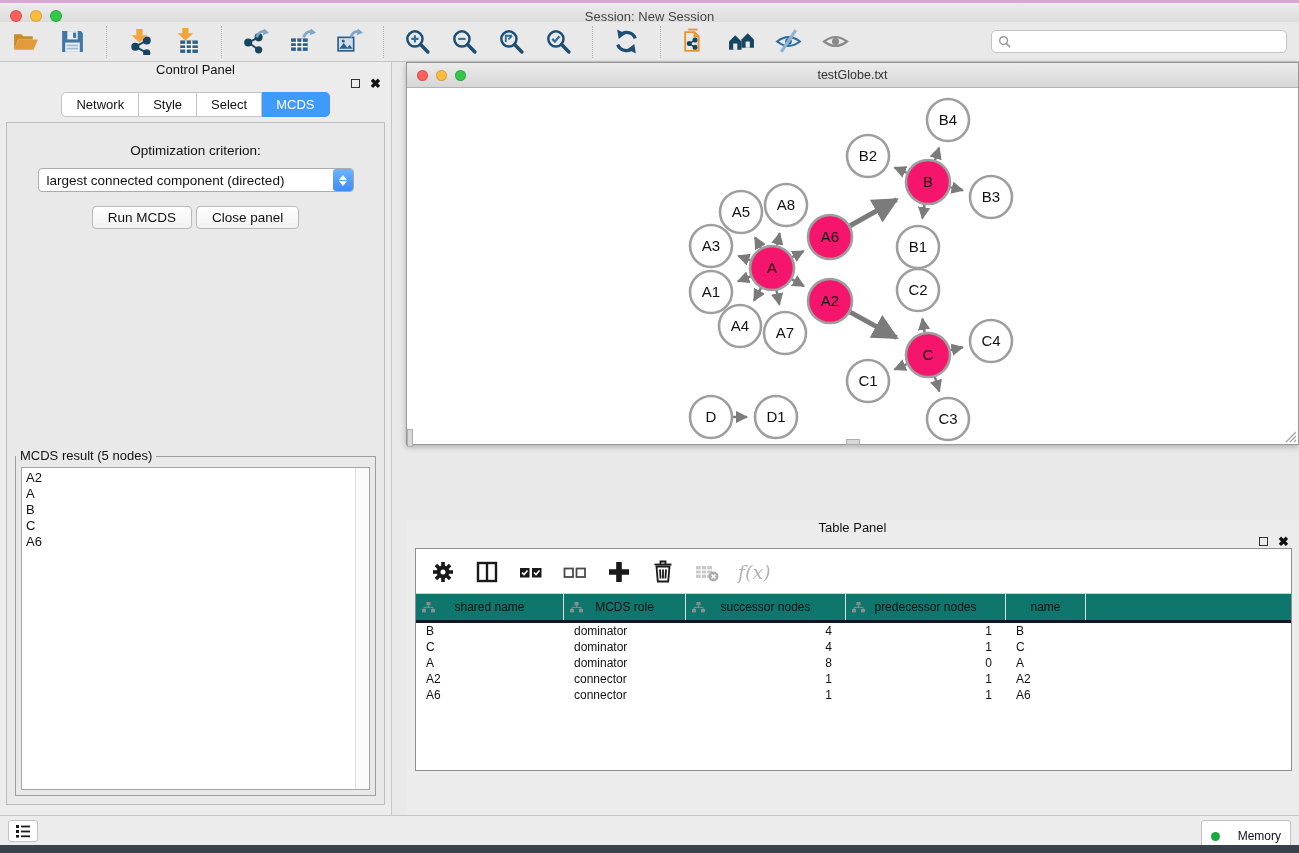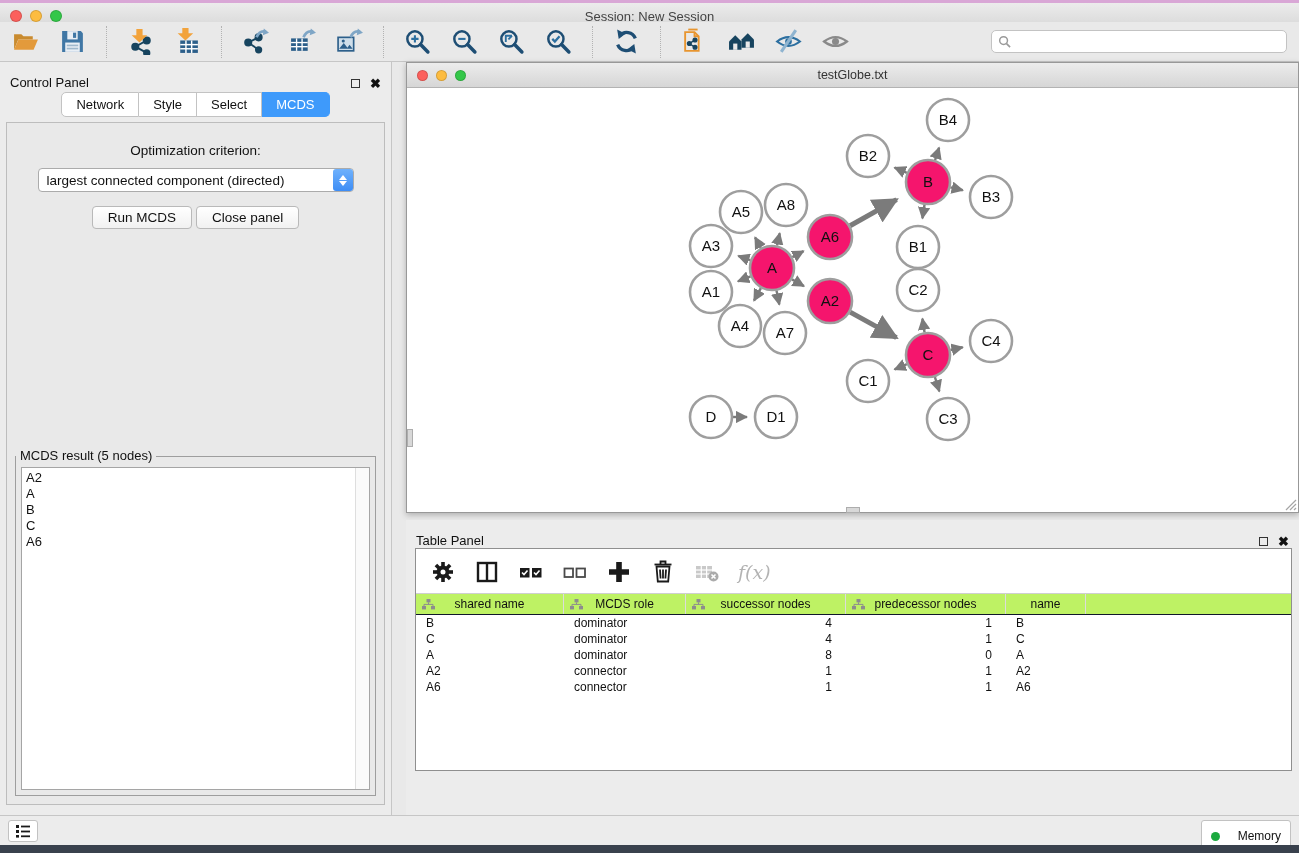--- a/index.html
+++ b/index.html
@@ -21,21 +21,21 @@
   .toolbar { position:absolute; top:22px; left:0; right:0; height:40px; background:#E9E9E9;
     border-bottom:1px solid #C6C6C6; display:flex; align-items:center; padding:0 12px; gap:20px; }
   .ticon { width:27px; height:27px; cursor:pointer; }
   .tsep { width:0; height:32px; border-left:1px dotted #B3B3B3; }
   .search-wrap { margin-left:auto; width:296px; height:23px; background:#fff; border:1px solid #C3C3C3;
     border-radius:5px; display:flex; align-items:center; padding:0 6px; gap:4px; }
   .search-wrap input { border:none; outline:none; flex:1; font-size:12px; background:transparent; font-family:inherit;}
 
   
   .control-panel { position:absolute; left:0; top:62px; width:392px; height:753px; background:#ECECEC; border-right:1px solid #C6C6C6; }
-  .panel-head { height:28px; display:flex; align-items:flex-end; padding:0 10px; }
+  .panel-head { height:28px; display:flex; align-items:center; padding:0 10px;flex-direction:column; }
   .panel-head .ptitle { font-size:13px; color:#111; }
   .panel-head .pbtns { margin-left:auto; display:flex; gap:10px; align-items:center; }
   .float-box { width:9px; height:9px; border:1.5px solid #333; display:inline-block; cursor:pointer;}
   .close-x { font-size:13px; font-weight:bold; color:#111; cursor:pointer; line-height:1; }
   .seg-tabs { display:flex; justify-content:center; margin-top:2px; }
   .seg { border:1px solid #C3C3C3; border-left:none; background:#fff; font-size:13px; padding:4px 14px; cursor:pointer; color:#111;}
   .seg:first-child { border-left:1px solid #C3C3C3; border-radius:5px 0 0 5px; }
   .seg:last-child { border-radius:0 5px 5px 0; }
   .seg.active { background:#3E9AFB; border-color:#3E9AFB; color:#fff; }
   .cp-body { position:absolute; left:6px; right:6px; top:60px; bottom:10px; border:1px solid #BDBDBD; background:#E9E9E9; }
@@ -52,40 +52,40 @@
   .btn-row { display:flex; justify-content:center; gap:4px; margin-top:14px; }
   .mac-btn { background:linear-gradient(#FFFFFF,#F1F1F1); border:1px solid #B9B9B9; border-radius:4px;
      font-size:13.5px; padding:3px 15px; cursor:pointer; color:#111; font-family:inherit;}
   .result-box { position:absolute; left:8px; right:8px; bottom:8px; height:340px; border:1px solid #9E9E9E; }
   .result-label { position:absolute; top:-9px; left:0; background:#E9E9E9; padding:0 4px; font-size:13px; color:#111;}
   .result-list { position:absolute; left:5px; right:5px; top:10px; bottom:5px; background:#fff; border:1px solid #A5A5A5; display:flex; }
   .result-items { flex:1; list-style:none; padding:2px 0 0 4px; font-size:13px; line-height:16px; color:#111;}
   .result-scroll { width:14px; background:#FAFAFA; border-left:1px solid #DEDEDE; cursor:pointer;}
 
   
-  .net-window { position:absolute; left:406px; top:62px; width:893px; height:451px; background:#fff;
+  .net-window { position:absolute; left:406px; top:62px; width:893px; height:383px; background:#fff;
      border:1px solid #989898; box-shadow:0 2px 6px rgba(0,0,0,.25);text-decoration:underline; }
   .net-titlebar { height:25px; background:linear-gradient(#ECECEC,#D6D6D6); border-bottom:1px solid #B3B3B3;
      display:flex; align-items:center; position:relative; }
   .net-titlebar .tl { width:11px; height:11px; }
   .net-titlebar .wtitle { position:absolute; left:0; right:0; text-align:center; font-size:12.5px; color:#333; }
   .net-canvas { position:absolute; left:0; top:25px; right:0; bottom:0; background:#fff; overflow:hidden; cursor:default;}
   .left-handle { position:absolute; left:0px; top:366px; width:6px; height:18px; background:#D8D8D8; border:1px solid #ADADAD; cursor:col-resize;}
   .bottom-handle { position:absolute; bottom:-1px; left:50%; margin-left:-7px; width:14px; height:6px; background:#D8D8D8; border:1px solid #ADADAD; cursor:row-resize;}
   .resize-grip { position:absolute; right:1px; bottom:1px; width:14px; height:14px; cursor:nwse-resize; }
 
   
   .table-panel { position:absolute; left:406px; top:520px; width:893px; height:295px; background:#ECECEC; }
   .tp-box { position:absolute; left:9px; right:7px; top:28px; bottom:44px; background:#fff; border:1px solid #8F8F8F; overflow:hidden;}
   .tp-toolbar { display:flex; align-items:center; gap:18px; padding:10px 0 8px 14px; }
   .tt-icon { width:26px; height:26px; cursor:pointer; }
   .tt-icon.disabled { cursor:default; }
   .fx-label { font-family:"DejaVu Serif",serif; font-style:italic; font-size:19px; color:#B3B3B3; cursor:default;}
-  .grid-head { display:grid; grid-template-columns:148px 122px 160px 160px 80px 1fr; background:#bef264;
-     border-top:1px solid #CFCFCF; border-bottom:1px solid #0f172a; height:22px; }
+  .grid-head { display:grid; grid-template-columns:148px 122px 160px 160px 80px 1fr; background:#0f766e;
+     border-top:1px solid #CFCFCF; border-bottom:3px solid #0f172a; height:30px; }
   .gh-cell { display:flex; align-items:center; justify-content:center; gap:6px; font-size:12px; color:#111;
      border-right:1px solid #DCDCDC; cursor:pointer; position:relative;}
   .gh-cell:last-child { border-right:none; cursor:default;}
   .gh-cell .hicon { position:absolute; left:6px; }
   .grid-body .grow { display:grid; grid-template-columns:148px 122px 160px 160px 80px 1fr; height:16px; cursor:pointer;}
   .grid-body .gcell { font-size:12px; line-height:16px; padding-left:10px; color:#111; white-space:nowrap;}
   .grid-body .gcell.num { text-align:right; padding-right:14px; padding-left:0; }
   .bottom-tabs { position:absolute; bottom:12px; left:0; right:0; display:flex; justify-content:center; }
   .btab { border:1px solid #C3C3C3; border-left:none; background:#fff; font-size:13px; padding:3px 13px; cursor:pointer; color:#111;}
   .btab:first-child { border-left:1px solid #C3C3C3; border-radius:5px 0 0 5px; }

